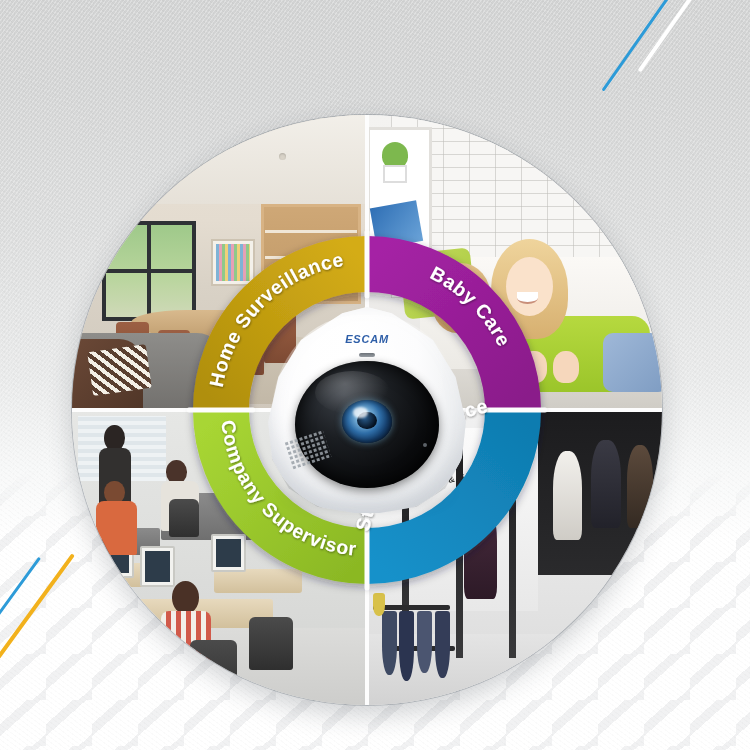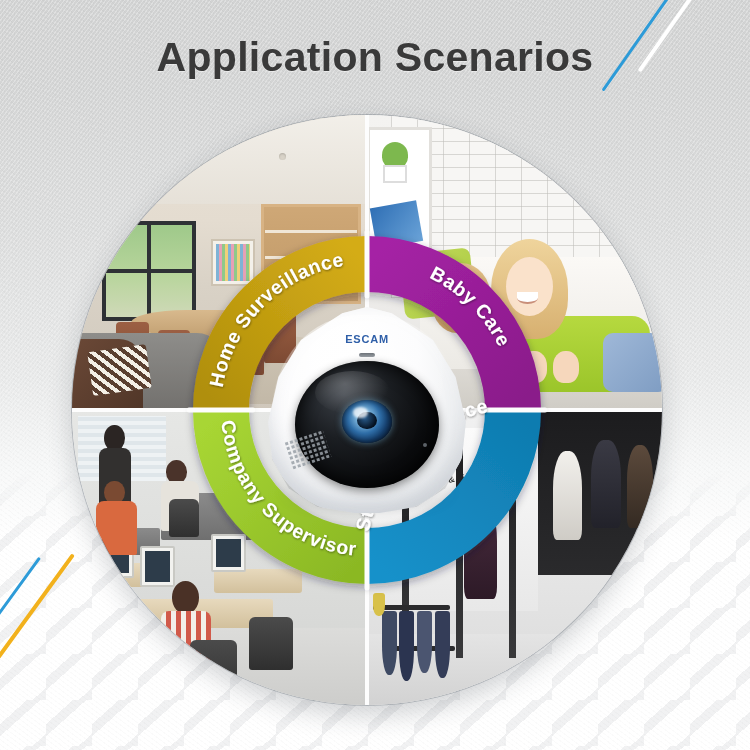--- a/index.html
+++ b/index.html
@@ -311,20 +311,21 @@
     letter-spacing: .6px;
   }
 
   
   #camera {
     position: absolute;
     left: 50%; top: 50%;
     width: 206px; height: 206px;
     margin-left: -103px; margin-top: -103px;
     z-index: 7;
+    font-style: italic;
   }
   #cam-shadow {
     position: absolute;
     left: 6%; right: 6%; bottom: 1%;
     height: 22%;
     background: radial-gradient(ellipse at 50% 60%, rgba(40,50,60,.30), rgba(40,50,60,0) 70%);
     filter: blur(4px);
   }
   
   #cam-body {
@@ -438,21 +439,20 @@
   }
 </style>
 </head>
 <body>
 
 <div id="page">
 
   <div id="bg-texture"></div>
   <div id="bg-dashes"></div>
 
-  <div id="title">Application Scenarios</div>
 
   <div class="decor-line" id="decor-tr-blue"></div>
   <div class="decor-line" id="decor-tr-white"></div>
   <div class="decor-line" id="decor-bl-yellow"></div>
   <div class="decor-line" id="decor-bl-blue"></div>
 
   <div id="circle-stage">
 
     <div id="circle-glow"></div>
 

